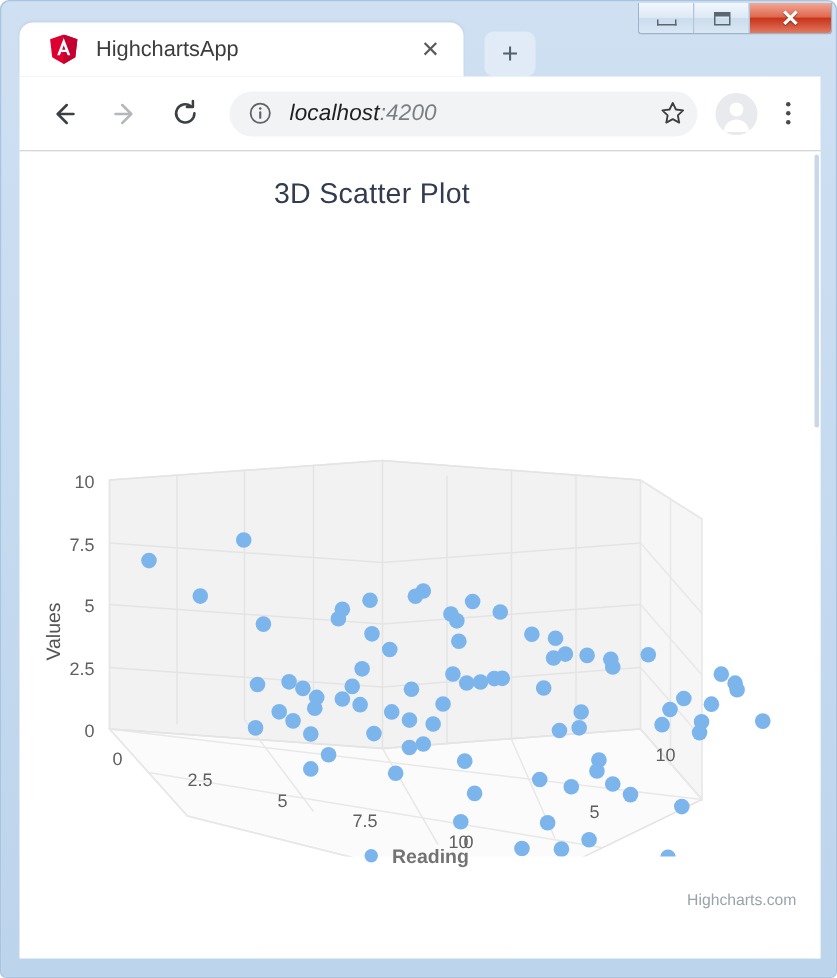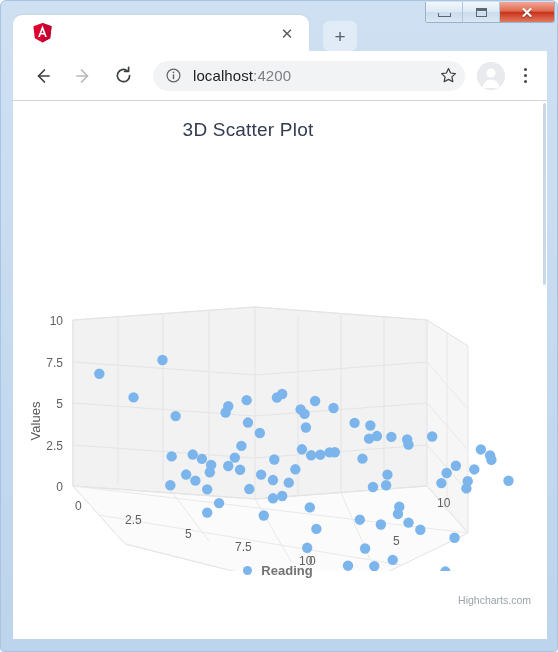--- a/index.html
+++ b/index.html
@@ -178,20 +178,21 @@
     margin-left: 12px;
     width: 16px; height: 16px;
     display:flex; align-items:center; justify-content:center;
   }
   .url {
     margin-left: 12px;
     font-size: 15px;
     color: #202124;
     font-family: "Liberation Sans", sans-serif;
     letter-spacing: .1px;
+    font-style: italic;
   }
   .url .dim { color: #7b7f83; }
   .star-btn {
     position: absolute;
     right: 4px; top: 2px;
     width: 26px; height: 26px;
     display:flex; align-items:center; justify-content:center;
   }
   .profile-btn {
     width: 28px; height: 28px;
@@ -326,20 +327,21 @@
   <div class="tabstrip">
     <div class="tab">
       <span class="angular-logo">
         <svg width="19" height="20" viewBox="0 0 19 20">
           <path d="M9.5 0 L18.6 3.2 L17.2 15.2 L9.5 19.6 L1.8 15.2 L0.4 3.2 Z" fill="#dd0031"></path>
           <path d="M9.5 0 L9.5 19.6 L17.2 15.2 L18.6 3.2 Z" fill="#c3002f"></path>
           <path d="M9.5 2.3 L5.1 13.9 L6.9 13.9 L7.8 11.6 L11.2 11.6 L12.1 13.9 L13.9 13.9 Z
                    M10.6 10.1 L8.4 10.1 L9.5 7.2 Z" fill="#ffffff"></path>
         </svg>
       </span>
+      <span class="tab-title">HighchartsApp</span>
       <span class="tab-close">✕</span>
     </div>
     <div class="newtab">+</div>
   </div>
 
   <div class="toolbar">
     <div class="nav-btn">
       <svg width="18" height="18" viewBox="0 0 18 18">
         <path d="M10.5 3 L4.5 9 L10.5 15" fill="none" stroke="#3c4043" stroke-width="1.7" stroke-linecap="round" stroke-linejoin="round"></path>
         <path d="M4.6 9 L15 9" stroke="#3c4043" stroke-width="1.7" stroke-linecap="round"></path>

